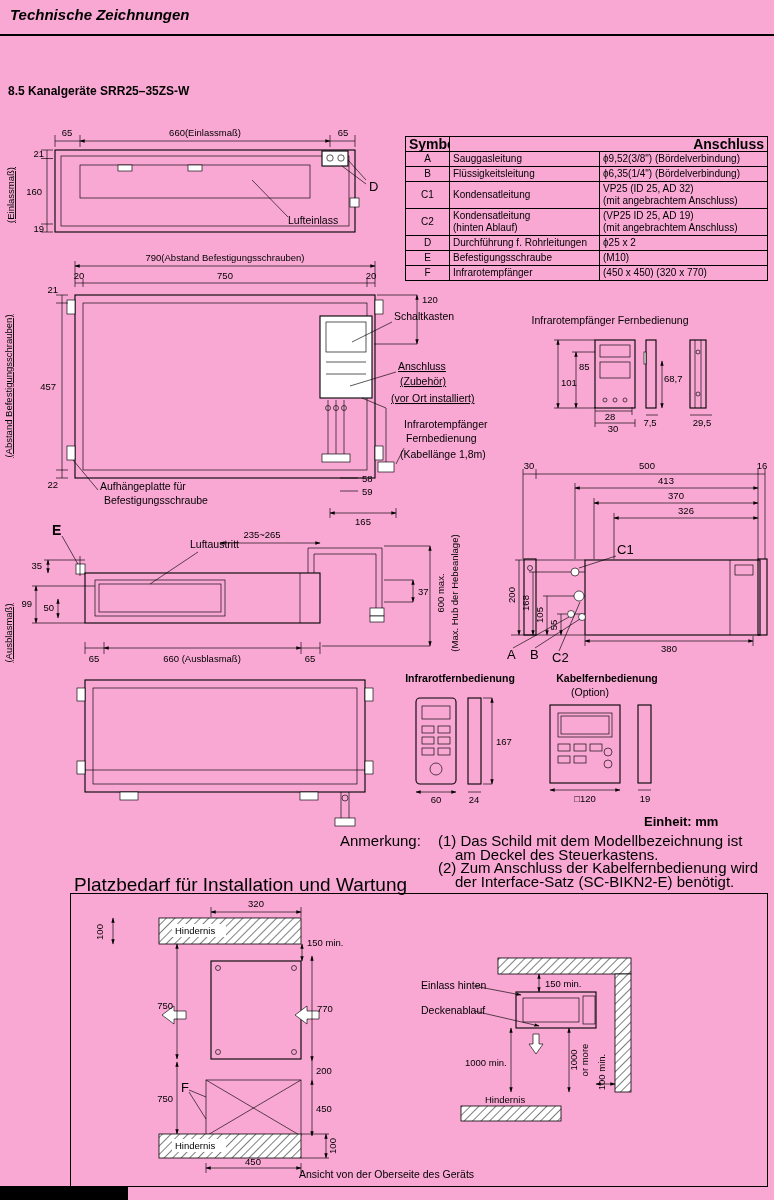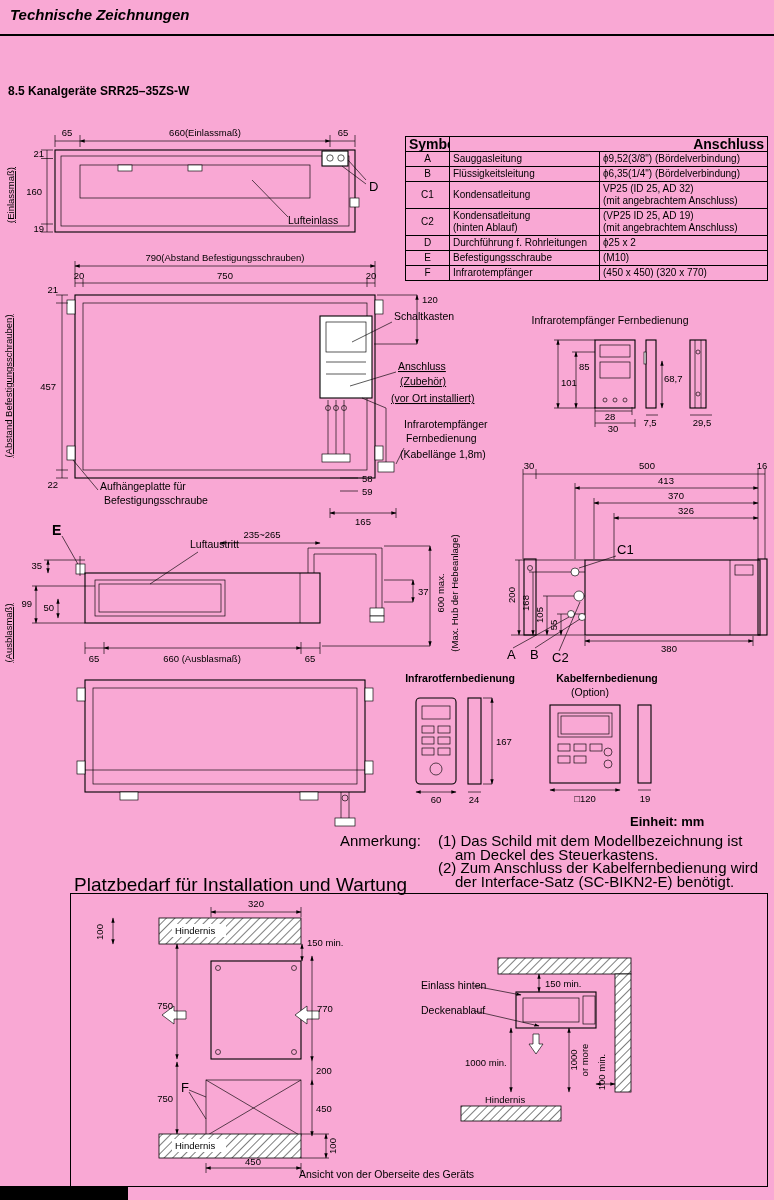--- a/index.html
+++ b/index.html
@@ -17,21 +17,21 @@
   .wf{fill:#fff;stroke:#000;stroke-width:1.1}
   .wt{fill:#fff;stroke:#000;stroke-width:0.65}
   .hz{fill:url(#hatch);stroke:#000;stroke-width:0.8}
   #hdr-title{position:absolute;left:10px;top:6px;font-style:italic;font-weight:bold;font-size:15px}
   #hdr-rule{position:absolute;left:0;top:34px;width:774px;border-top:2.5px solid #000}
   #section-title{position:absolute;left:8px;top:84px;font-weight:bold;font-size:12px}
   .symtable{border-collapse:collapse;font-size:10px;table-layout:fixed}
   .symtable td,.symtable th{border:1px solid #000;padding:1px 3px;vertical-align:middle;line-height:12px;overflow:hidden}
   .symtable th{font-weight:bold;text-align:right;font-size:14px}
   .cc{text-align:center}
-  #unit-note{position:absolute;left:630px;top:814px;font-weight:bold;font-size:13px}
+  #unit-note{position:absolute;left:644px;top:814px;font-weight:bold;font-size:13px}
   #remark{position:absolute;left:340px;top:834px;font-size:15px;line-height:13.5px}
   #remark-label{position:absolute;left:0;top:0}
   .remark-lines{margin-left:98px}
   .ind{margin-left:17px}
   #install-title{position:absolute;left:74px;top:874px;font-size:19px}
   #install-box{position:absolute;left:70px;top:893px;width:696px;height:292px;border:1px solid #000}
   #scan-bar{position:absolute;left:0;top:1186px;width:128px;height:14px;background:#000}
 </style>
 </head>
 <body>

